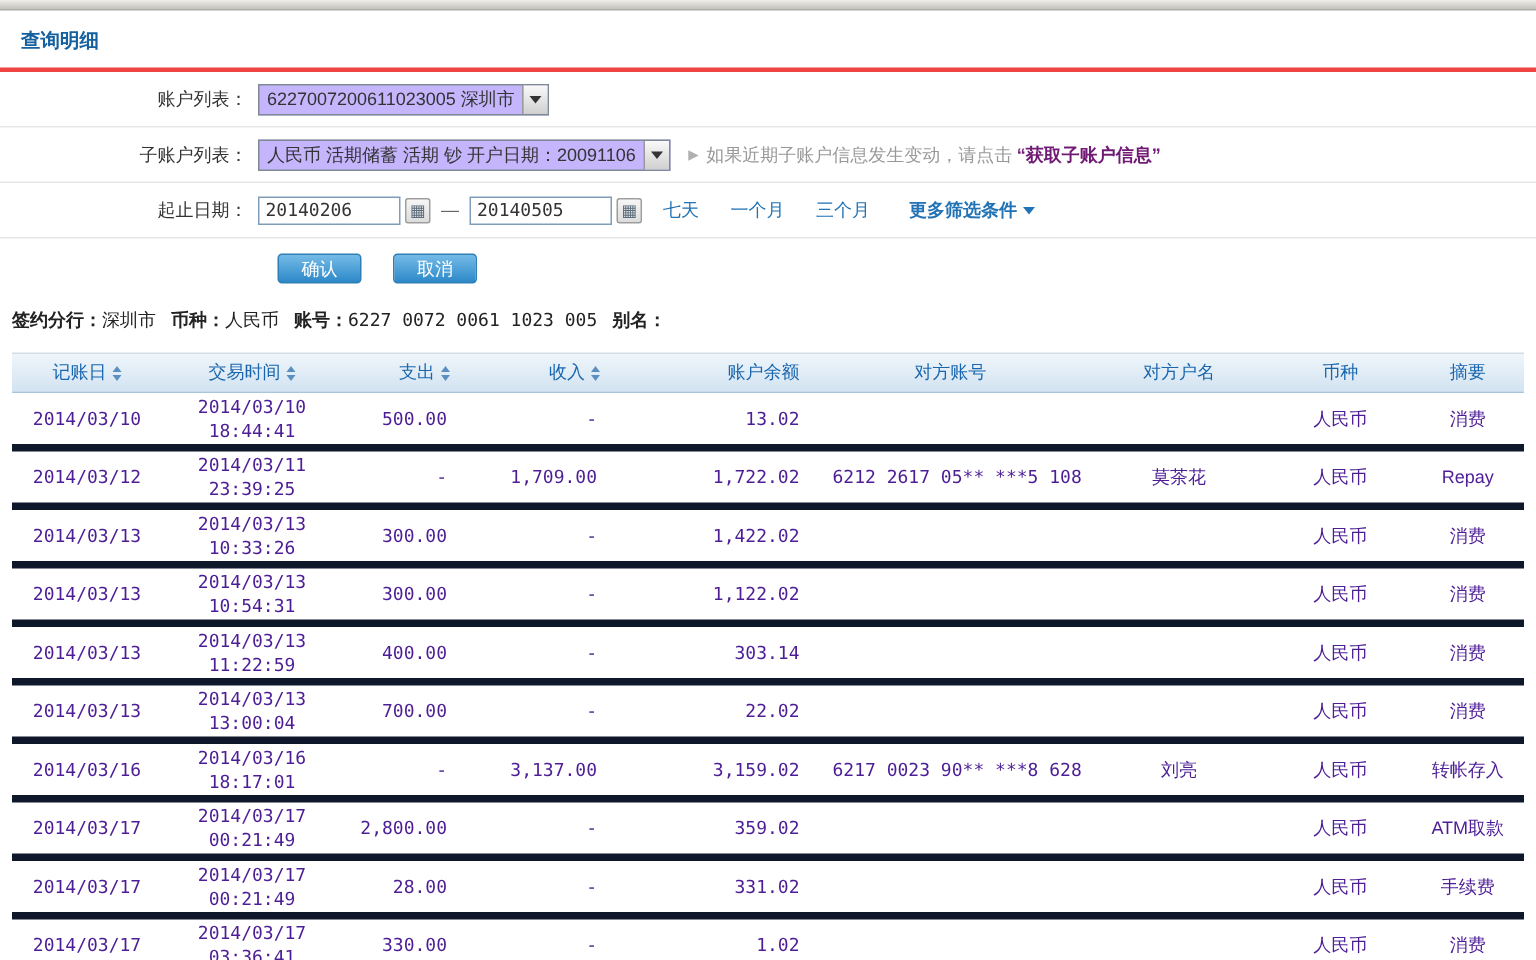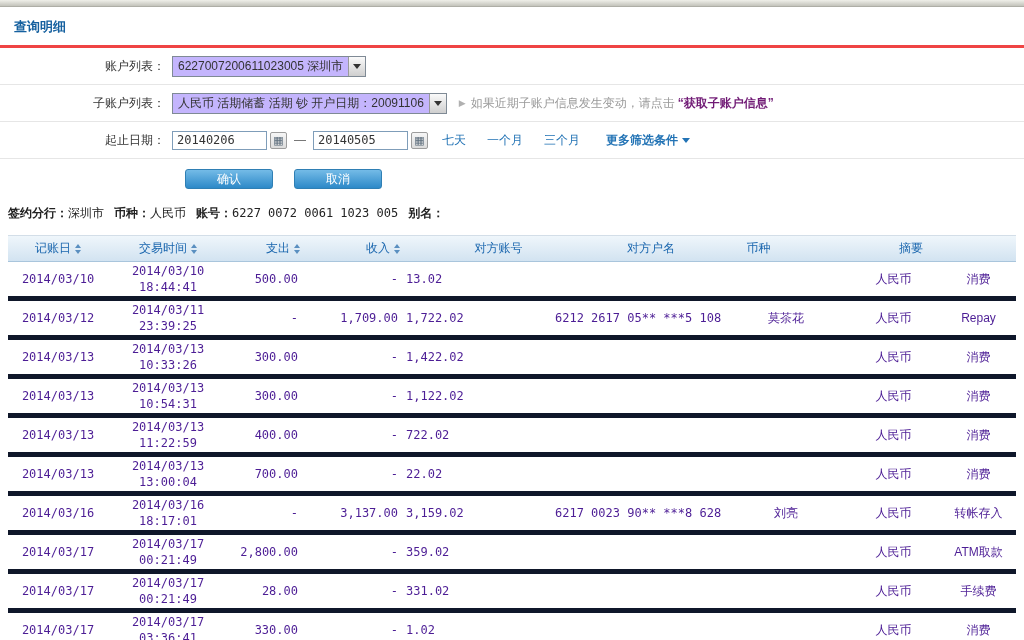--- a/index.html
+++ b/index.html
@@ -20,34 +20,34 @@
   .cal-btn{width:17px;height:17px;margin-left:3px;display:inline-flex;align-items:center;justify-content:center;background:linear-gradient(#f6f6f6,#dcdcdc);border:1px solid #9d9d9d;border-radius:2px;font-size:11px;color:#5a6b7a;cursor:pointer}
   .dash{margin:0 7px;color:#666}
   .quick-links{margin-left:14px;display:flex;gap:21px}
   .quick-links .qlink{color:#2273b5;text-decoration:none;cursor:pointer}
   .more-filters{margin-left:26px;color:#2273b5;font-weight:bold;cursor:pointer;display:inline-flex;align-items:center}
   .chev{margin-left:4px;width:0;height:0;border-left:4px solid transparent;border-right:4px solid transparent;border-top:5px solid #2273b5}
   .note{margin-left:12px;color:#999;display:inline-flex;align-items:center;white-space:nowrap}
   .note .tri{color:#b0b0b0;font-size:9px;margin-right:5px}
   .note .note-link{color:#701a75;font-weight:bold;margin-left:3px;cursor:pointer}
   .toolbar{padding:10px 0 9px 185px;display:flex;gap:21px}
-  .btn-blue{min-width:52px;height:20px;padding:0 31px;border:1px solid #2f7fb4;border-radius:3px;background:linear-gradient(#74bbe7,#2d89c8);color:#fff;font-size:12px;cursor:pointer;font-family:inherit}
+  .btn-blue{min-width:52px;height:20px;padding:0 15px;border:1px solid #2f7fb4;border-radius:3px;background:linear-gradient(#74bbe7,#2d89c8);color:#fff;font-size:12px;cursor:pointer;font-family:inherit}
   .summary{padding:7px 8px 9px;color:#222}
   .summary b{font-weight:bold}
   .summary .val{font-weight:normal;margin-right:10px}
   .summary .num{font-family:"DejaVu Sans Mono","Liberation Mono",monospace}
   
   .tbl{margin:4px 8px 0}
   .thead{display:flex;align-items:center;height:27px;background:linear-gradient(#eff6fb,#d2e3f1);border-top:1px solid #d3dee8;border-bottom:1px solid #a9c5dc;font-weight:normal;color:#1a66ae}
   .cell{padding:0}
   .c1{width:100px;text-align:center}
   .c2{width:120px;text-align:center;display:flex;flex-direction:column;justify-content:center;line-height:16px}
   .c3{width:78px;text-align:right;padding-right:8px}
   .c4{width:100px;text-align:right;padding-right:8px}
-  .c5{width:135px;text-align:left;padding-right:8px}
+  .c5{width:135px;text-align:right;padding-right:8px}
   .c6{width:185px;text-align:left;padding-left:14px}
   .c7{width:120px;text-align:center}
   .c8{width:95px;text-align:center}
   .c9{flex:1;text-align:center}
   .thead .hcell{display:flex;align-items:center;justify-content:center;height:100%;cursor:pointer}
   .thead .hc1{width:100px}
   .thead .hc2{width:120px}
   .thead .hc3{width:78px;justify-content:flex-end;padding-right:6px}
   .thead .hc4{width:100px;justify-content:flex-end;padding-right:6px}
   .thead .hc5{width:135px;justify-content:flex-end;padding-right:8px;cursor:default}
@@ -146,20 +146,23 @@
           <i class="down"></i>
         </span>
     </div>
     <div class="hcell hc4">
       <span>收入</span>
       <span class="sort">
           <i class="up"></i>
           <i class="down"></i>
         </span>
     </div>
+    <div class="hcell hc5">
+      <span>账户余额</span>
+    </div>
     <div class="hcell hc6">
       <span>对方账号</span>
     </div>
     <div class="hcell hc7">
       <span>对方户名</span>
     </div>
     <div class="hcell hc8">
       <span>币种</span>
     </div>
     <div class="hcell hc9">
@@ -230,21 +233,21 @@
       </div>
 
       <div class="trow">
         <div class="cell c1 mono">2014/03/13</div>
         <div class="cell c2 mono">
           <span>2014/03/13</span>
           <span>11:22:59</span>
         </div>
         <div class="cell c3 mono">400.00</div>
         <div class="cell c4 mono">-</div>
-        <div class="cell c5 mono">722.02</div>
+        <div class="cell c5 mono">303.14</div>
         <div class="cell c6 mono"></div>
         <div class="cell c7"></div>
         <div class="cell c8">人民币</div>
         <div class="cell c9">消费</div>
       </div>
 
       <div class="trow">
         <div class="cell c1 mono">2014/03/13</div>
         <div class="cell c2 mono">
           <span>2014/03/13</span>

